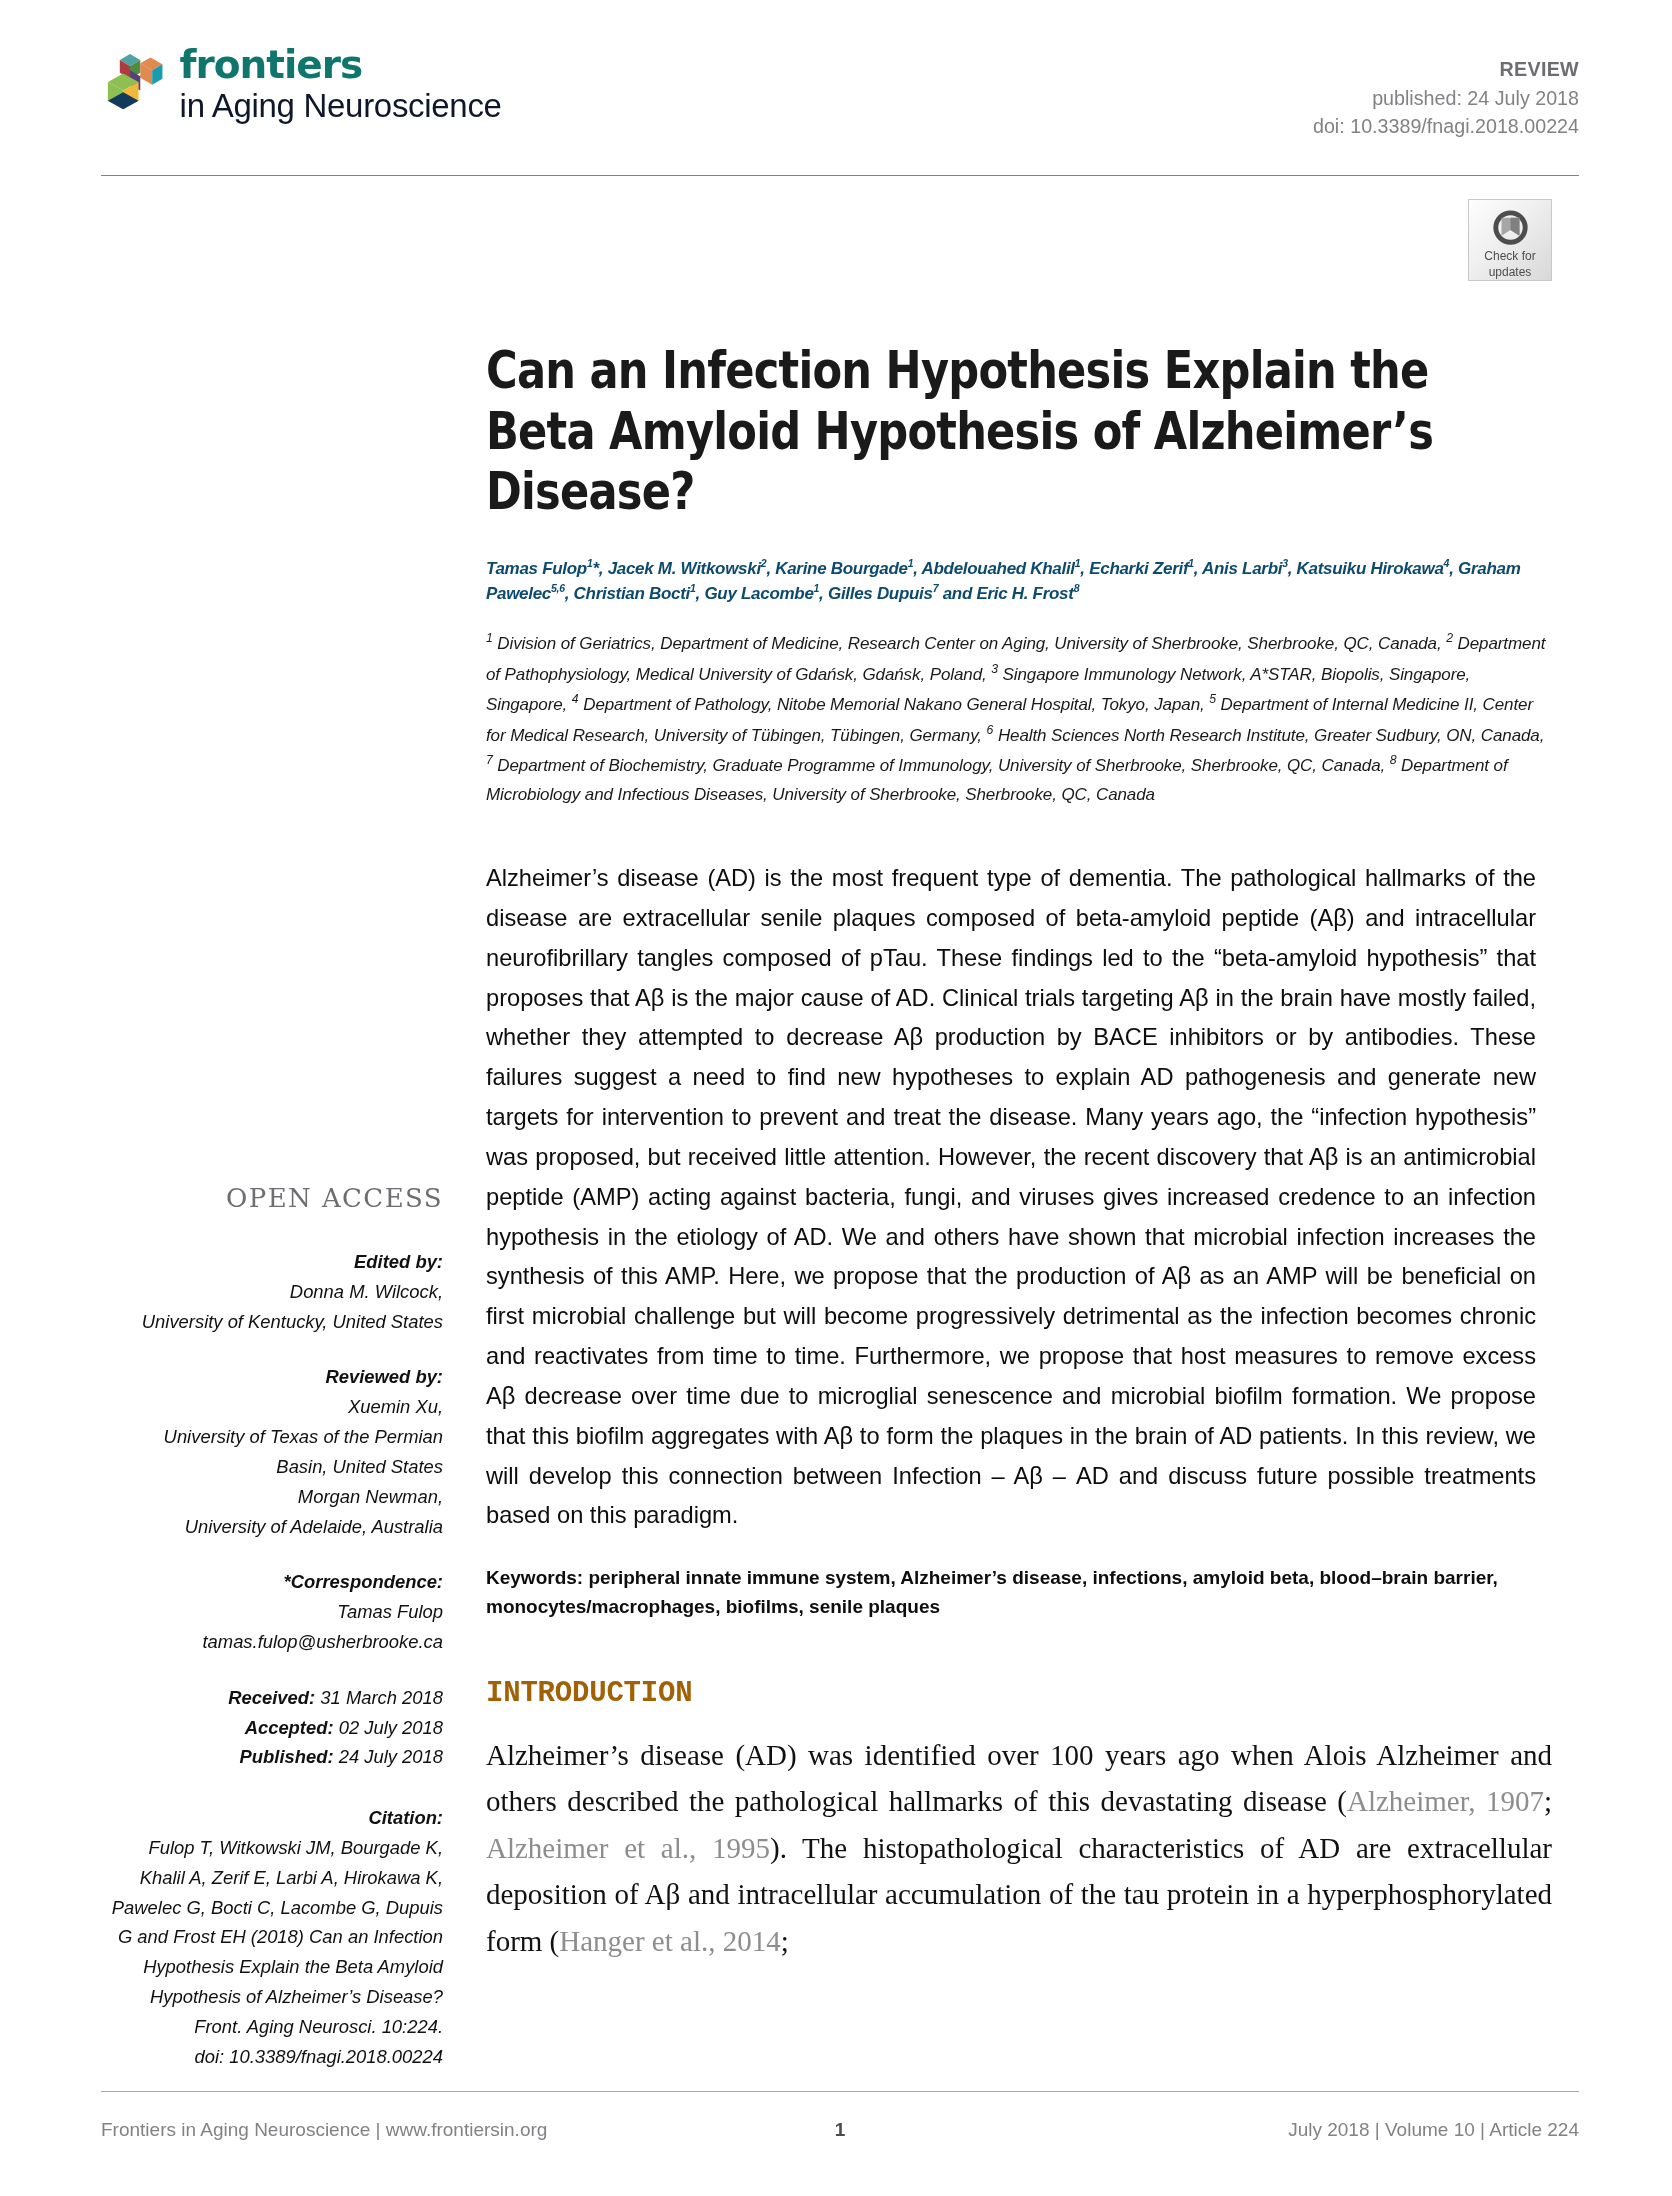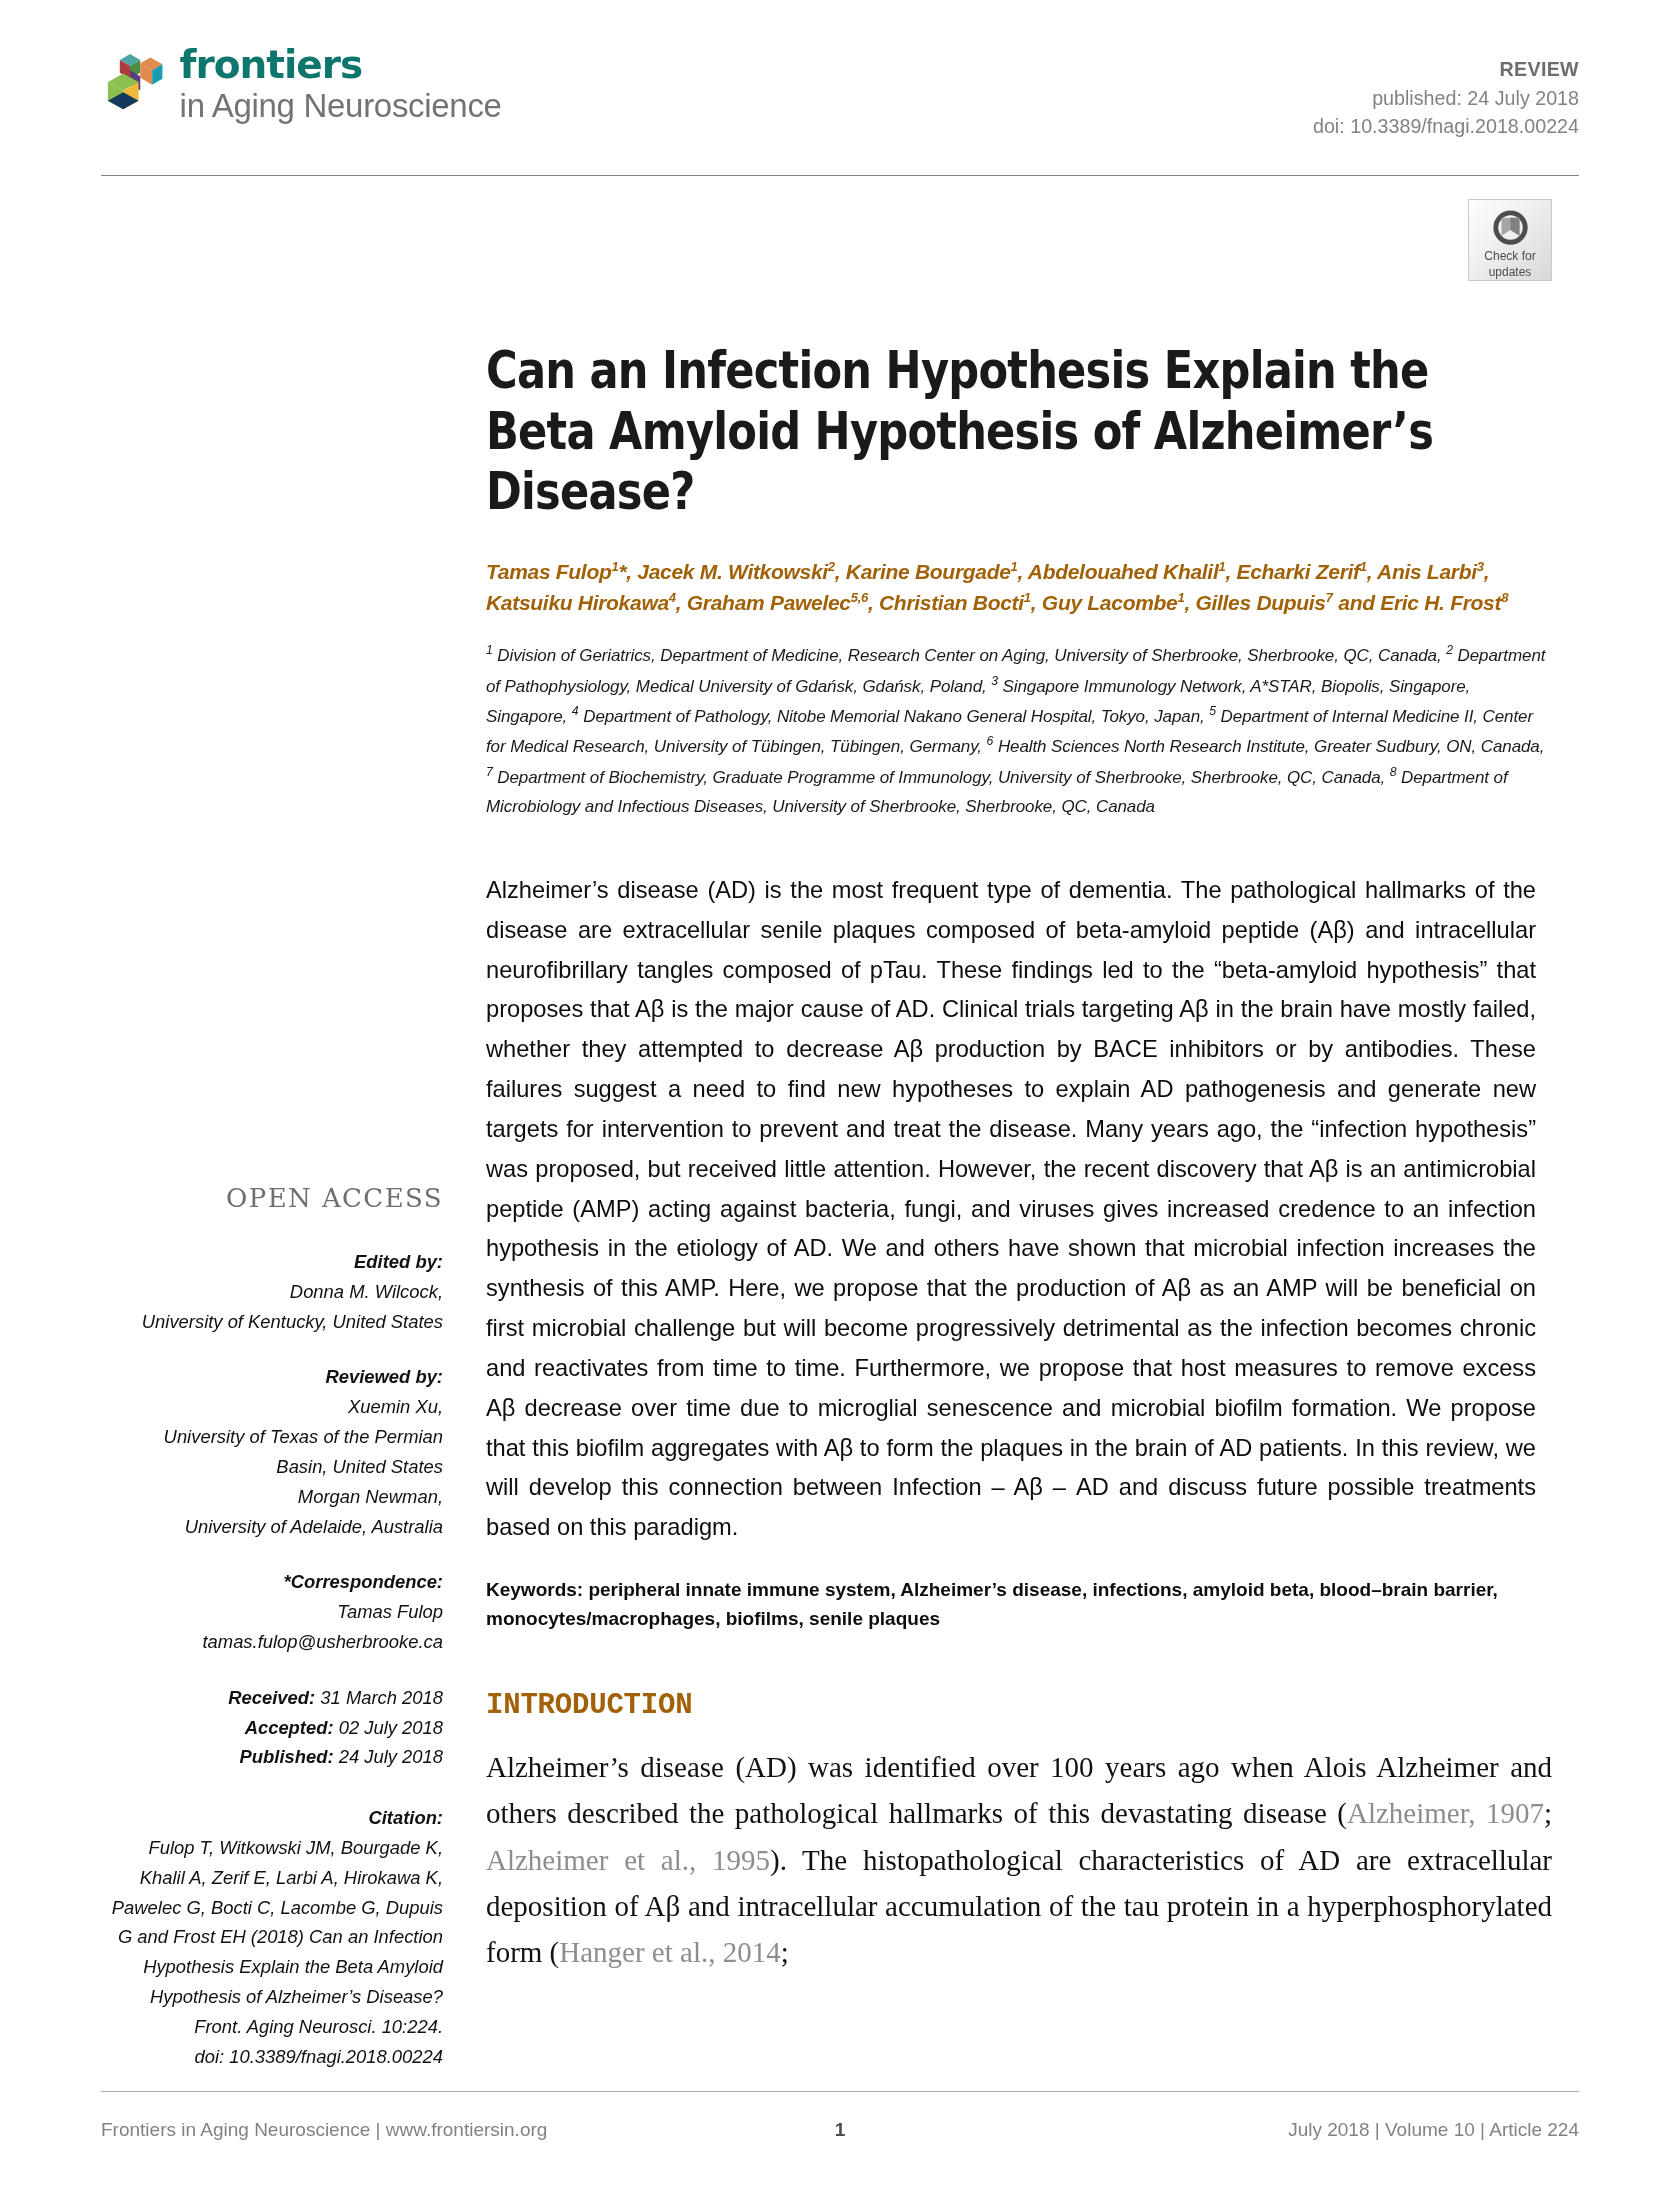--- a/index.html
+++ b/index.html
@@ -54,21 +54,21 @@
     font-size: 39px;
     letter-spacing: -1px;
     color: #0f766e;
     line-height: 1.05;
   }
   .logo-journal {
     font-family: "Liberation Sans", sans-serif;
     font-weight: 400;
     font-size: 33px;
     letter-spacing: -0.3px;
-    color: #737373;
+    color: #0f172a;
     margin-top: 3.4px;
   }
 
   .header-meta {
     position: absolute;
     right: 0;
     top: 10.3px;
     text-align: right;
     color: #808285;
     font-family: "Liberation Sans", sans-serif;
@@ -139,24 +139,24 @@
     color: #1a1a1a;
     margin: 0 0 33px 0;
     transform: scaleX(0.94);
     transform-origin: left top;
   }
 
   .authors {
     font-family: "Liberation Sans", sans-serif;
     font-weight: bold;
     font-style: italic;
-    font-size: 21px;
+    font-size: 17px;
     line-height: 1.48;
     letter-spacing: -0.3px;
-    color: #a16207;
+    color: #0c4a6e;
     margin: 0 0 22px 0;
   }
   .authors sup { font-size: 0.62em; vertical-align: super; font-weight: bold; }
 
   .affiliations {
     font-family: "Liberation Sans", sans-serif;
     font-style: italic;
     font-size: 17px;
     line-height: 1.75;
     color: #1a1a1a;

